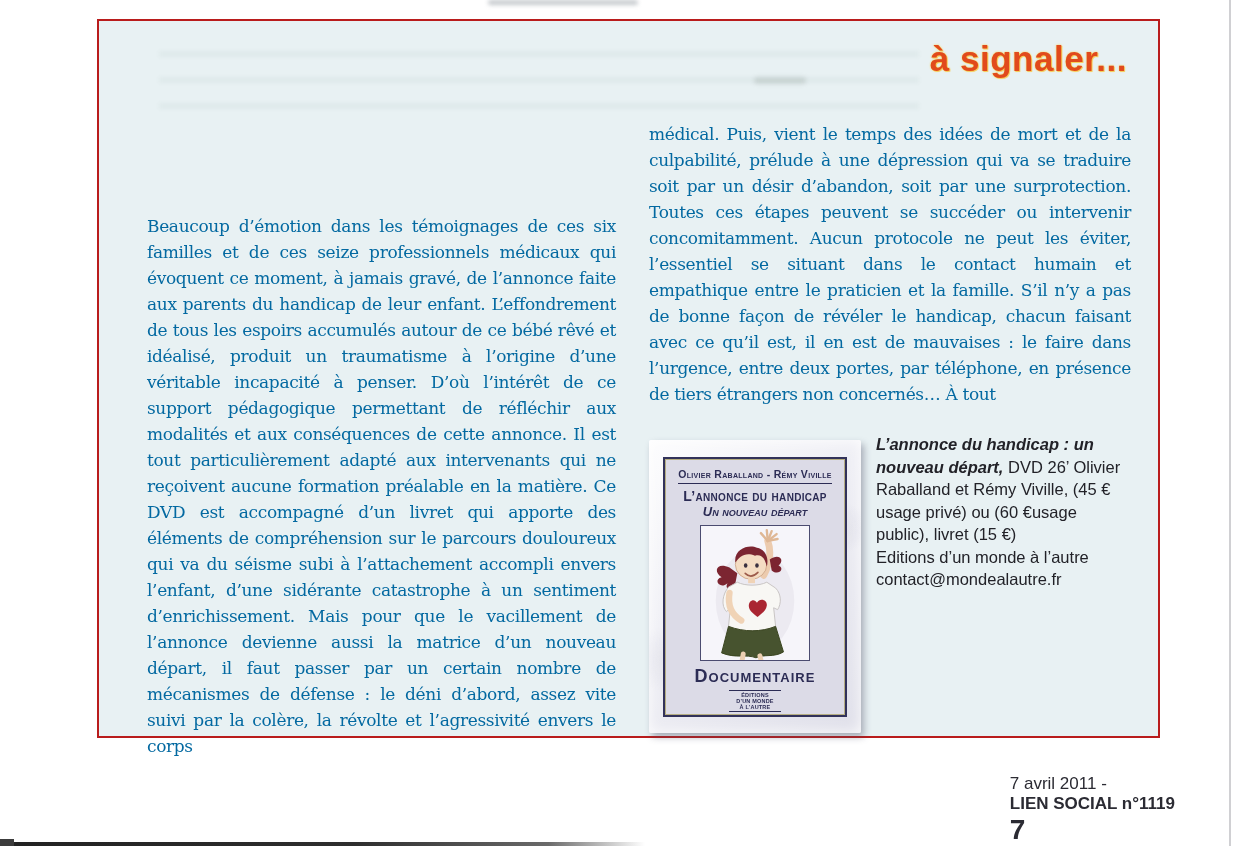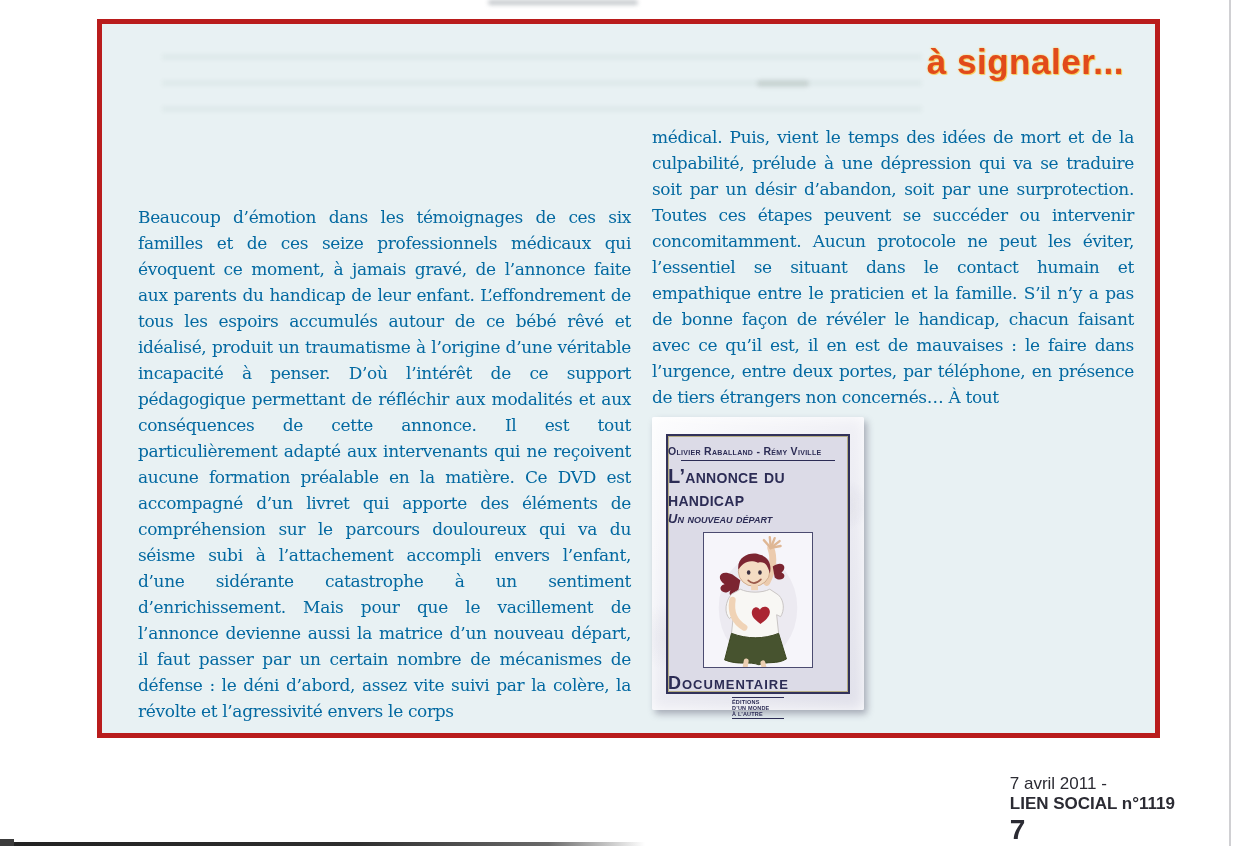--- a/index.html
+++ b/index.html
@@ -27,21 +27,21 @@
     position:absolute; left:0; bottom:0; width:645px; height:4px;
     background:linear-gradient(to right,#222 0%,#2e2e2e 55%,#6a6a6a 85%,rgba(120,120,120,0) 100%);
   }
   .artifact-bottom-nub {
     position:absolute; left:0; bottom:0; width:14px; height:7px; background:#3c3c3c;
   }
 
   
   .panel {
     position:absolute; left:97px; top:19px; width:1063px; height:719px;
-    background:#e8f1f3; border:5px solid #b91c1c; box-sizing:border-box;
+    background:#e8f1f3; border:2px solid #b91c1c; box-sizing:border-box;
   }
   .ghost-lines {
     position:absolute; left:60px; top:30px; width:760px; height:70px; opacity:.05;
     background:repeating-linear-gradient(to bottom, #3d6a58 0 6px, transparent 6px 26px);
     filter:blur(2px); pointer-events:none;
   }
 
   .section-ribbon {
     position:absolute; top:18px; right:31px;
     font-size:35px; font-weight:bold; letter-spacing:.5px;
@@ -57,47 +57,47 @@
 
   .body-text {
     font-family:"DejaVu Serif", serif;
     font-size:17px; line-height:26px; letter-spacing:-.35px;
     color:#0369a1; text-align:justify;
     hyphens:auto; -webkit-hyphens:auto;
   }
   .col-left  { position:absolute; left:36px;  top:180px; width:493px; }
   .col-right { position:absolute; left:550px; top:100px; width:482px; }
   .col-right p { margin:0; }
-  .col-left  p { margin:0; }
+  .col-left  p { margin:12px; }
 
   
   .dvd-sleeve {
     float:left; width:212px; height:293px; margin:7px 15px 4px 0;
     background:linear-gradient(135deg,#fdfdfe 0%,#efeff5 45%,#e0e0ea 100%);
     box-shadow:3px 4px 7px rgba(70,70,95,.4), inset 0 0 14px rgba(255,255,255,.9);
     border-radius:2px; position:relative;
   }
   .dvd-sleeve::before { 
     content:""; position:absolute; inset:0; border-radius:2px;
     background:
       radial-gradient(60px 40px at 85% 30%, rgba(150,150,175,.15), transparent 70%),
       radial-gradient(70px 50px at 12% 75%, rgba(150,150,175,.12), transparent 70%);
   }
   .dvd-card {
     position:absolute; left:14px; top:17px; width:184px; height:260px;
     background:#dcdbe7; border:2px solid #32325a; box-sizing:border-box;
     box-shadow:inset 0 0 0 1px #b5ad82;
-    color:#2c2c55;
+    text-align:center; color:#2c2c55;
   }
   .dvd-authors {
     margin-top:9px; font-size:10.5px; font-weight:bold;
     font-variant:small-caps; letter-spacing:.3px;
   }
   .dvd-rule { width:86%; margin:3px auto 4px; border-top:1.5px solid #2c2c55; }
-  .dvd-title { font-size:20px; font-weight:bold; font-variant:small-caps; letter-spacing:.3px; }
+  .dvd-title { font-size:14px; font-weight:bold; font-variant:small-caps; letter-spacing:.3px; }
   .dvd-subtitle { font-size:13px; font-weight:bold; font-style:italic; font-variant:small-caps; }
   .dvd-art {
     width:110px; height:136px; margin:6px auto 5px;
     background:#f6f5fa; border:1px solid #4b4b70; box-sizing:border-box;
   }
   .dvd-genre { font-size:18px; font-weight:bold; font-variant:small-caps; letter-spacing:1px; }
   .dvd-publisher {
     width:52px; margin:3px auto 0; padding:1px 0;
     border-top:1px solid #2c2c55; border-bottom:1px solid #2c2c55;
     font-size:5.5px; font-weight:bold; line-height:6px; letter-spacing:.2px;
@@ -188,20 +188,25 @@
             <div class="dvd-genre">Documentaire</div>
             <div class="dvd-publisher">
               <div>Éditions</div>
               <div>d’un monde</div>
               <div>à l’autre</div>
             </div>
           </div>
         </div>
 
 
+        <div class="caption">
+          <span class="lead">L’annonce du handicap : un nouveau départ, </span><span>DVD 26’ Olivier Raballand et Rémy Viville, (45 € usage privé) ou (60 €usage public), livret (15 €)</span>
+          <span class="pub">Editions d’un monde à l’autre</span>
+          <span class="contact">contact@mondealautre.fr</span>
+        </div>
       </div>
     </div>
   </div>
 
   <div class="footer">
     <span class="date">7 avril 2011 - </span>
       <span class="journal">LIEN SOCIAL n°1119</span>
     <span class="pagenum">7</span>
   </div>
 

